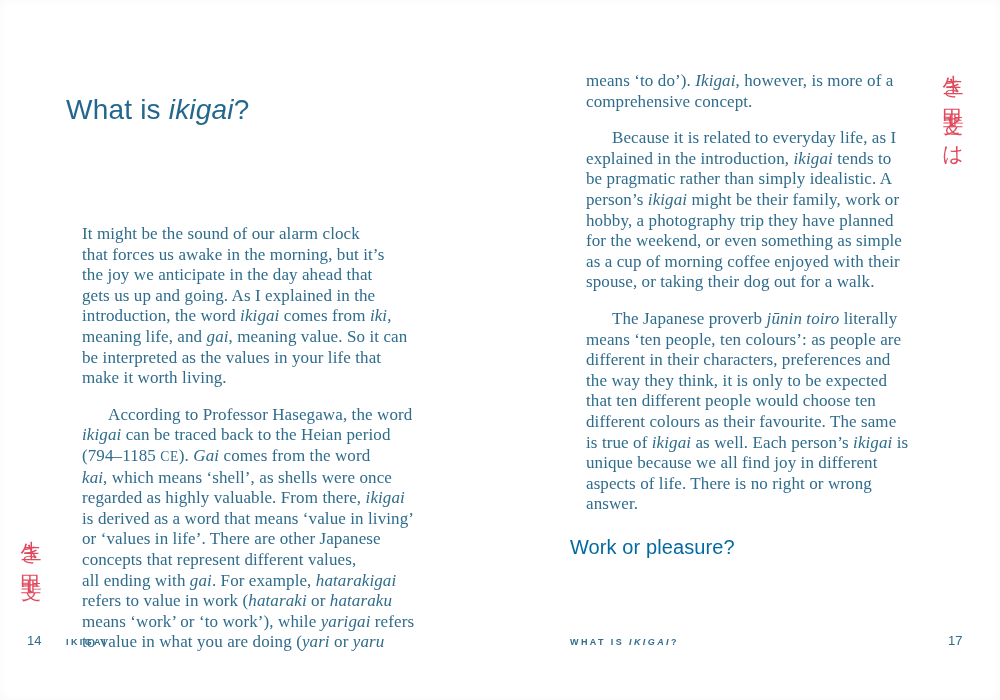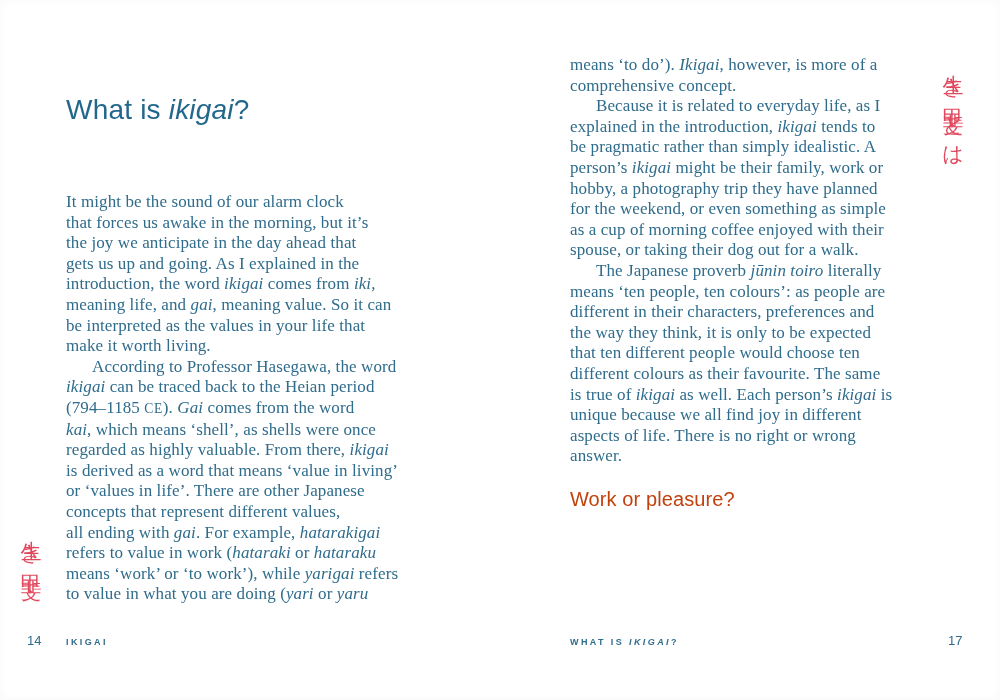--- a/index.html
+++ b/index.html
@@ -23,32 +23,32 @@
     letter-spacing: 0.2px;
     color: #23688c;
   }
   .body-col {
     position: absolute;
     font-size: 17px;
     line-height: 20.6px;
     letter-spacing: 0.1px;
     color: #2f6c8c;
   }
-  .body-col-left  { left: 66px;  top: 192px; width: 376px; }
+  .body-col-left  { left: 66px;  top: 208px; width: 376px; }
   .body-col-right { left: 570px; top: 55px;  width: 368px; }
-  .para { margin: 0; }
+  .para { margin: 16px; }
   .para.indent { text-indent: 26px; }
   .para em { font-style: italic; }
   .sc { font-size: 0.8em; letter-spacing: 0.6px; }
   .subheading {
     margin: 22px 0 13px 0;
     font-family: "Liberation Sans", sans-serif;
     font-weight: normal;
     font-size: 20px;
-    color: #c2410c;
+    color: #0369a1;
   }
   .vertical-caption {
     position: absolute;
     writing-mode: vertical-rl;
     text-orientation: upright;
     font-family: "Liberation Serif", serif;
     font-size: 21px;
     letter-spacing: 5px;
     color: #e04a5e;
     line-height: 1;

